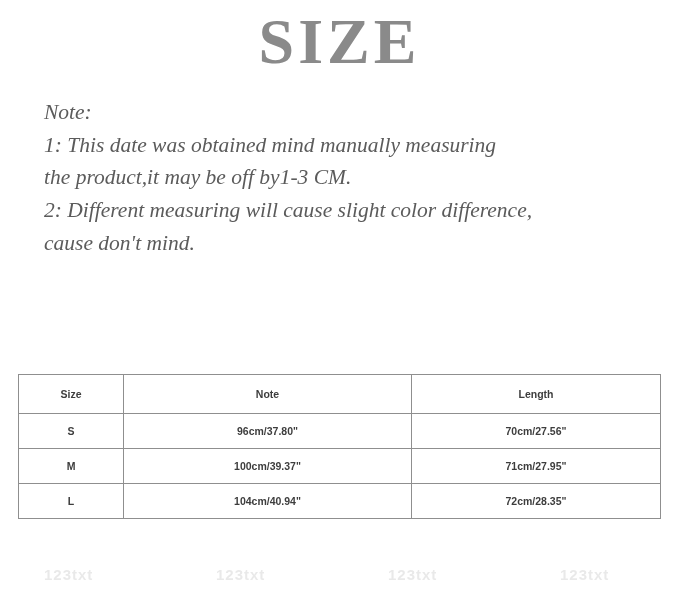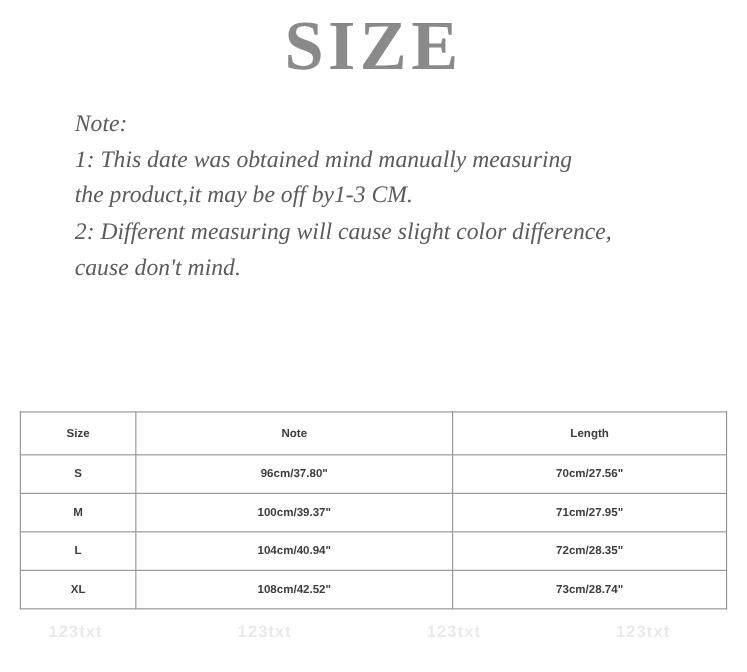--- a/index.html
+++ b/index.html
@@ -36,21 +36,20 @@
     margin: 22px 0 0 0;
     padding: 0 44px 0 44px;
   }
   .note-line {
     font-family: "Liberation Serif", serif;
     font-style: italic;
     font-size: 21.5px;
     color: #5b5b5b;
     line-height: 1.52;
     white-space: pre;
-    margin-left: 24px;
   }
   .table-wrap {
     position: absolute;
     left: 18px;
     top: 368px;
     width: 642px;
   }
   table.size-table {
     border-collapse: collapse;
     width: 642px;
@@ -133,25 +132,20 @@
         <tr>
           <td>M</td>
           <td>100cm/39.37"</td>
           <td>71cm/27.95"</td>
         </tr>
         <tr>
           <td>L</td>
           <td>104cm/40.94"</td>
           <td>72cm/28.35"</td>
         </tr>
-        <tr>
-          <td>XL</td>
-          <td>108cm/42.52"</td>
-          <td>73cm/28.74"</td>
-        </tr>
       </tbody>
     </table>
   </div>
 
   <div class="watermark">
     <div class="wm wm1">123txt</div>
     <div class="wm wm2">123txt</div>
     <div class="wm wm3">123txt</div>
     <div class="wm wm4">123txt</div>
   </div>

